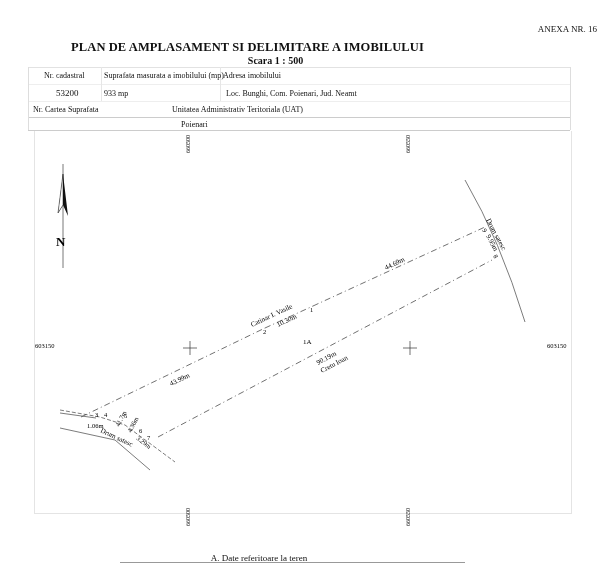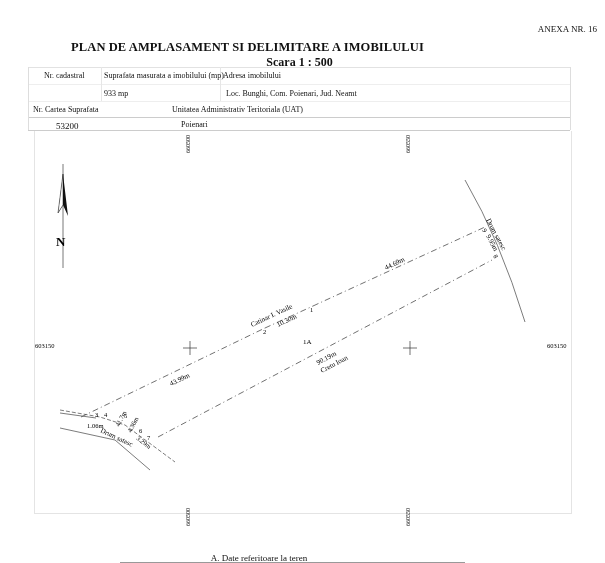--- a/index.html
+++ b/index.html
@@ -2,21 +2,21 @@
 <html><head>
 <meta charset="utf-8">
 <style>
   html, body { margin:0; padding:0; background:#fff; }
   body { width:605px; height:563px; position:relative; overflow:hidden;
          font-family: "Liberation Serif", "DejaVu Serif", serif; color:#111; }
   .anexa { position:absolute; right:8px; top:24px; font-size:9px;margin-left:36px; }
   .title { position:absolute; left:0; width:495px; top:40px; text-align:center;
            font-size:12.5px; font-weight:bold; letter-spacing:0.1px; }
   .scale { position:absolute; left:0; width:551px; top:55px; text-align:center;
-           font-size:12px; font-weight:bold;margin-left:24px; }
+           font-size:10px; font-weight:bold; }
   .row { position:absolute; font-size:8px; }
   .hline { position:absolute; left:28px; width:542px; height:1px; background:#ccc; }
   .vline { position:absolute; width:1px; background:#ddd; }
   .plan { position:absolute; left:34px; top:131px; width:536px; height:382px;
           border-left:1px solid #e4e4e4; border-right:1px solid #e4e4e4; border-bottom:1px solid #e4e4e4; }
   svg text { font-family: "Liberation Serif", "DejaVu Serif", serif; }
   .footer { position:absolute; left:0; width:518px; top:553px; text-align:center; font-size:9px; }
   .footer-line { position:absolute; left:120px; width:345px; top:562px; height:1px; background:#999; }
 </style>
 </head>
@@ -31,21 +31,21 @@
   <div class="hline" style="top:84px;background:#eee;"></div>
   <div class="hline" style="top:101px;background:#eee;"></div>
   <div class="hline" style="top:117px;background:#ccc;"></div>
   <div class="hline" style="top:130px;background:#ccc;"></div>
   <div class="vline" style="left:28px;top:67px;height:63px;"></div>
   <div class="vline" style="left:570px;top:67px;height:63px;"></div>
   <div class="vline" style="left:101px;top:67px;height:34px;background:#e6e6e6;"></div>
   <div class="vline" style="left:220px;top:67px;height:34px;background:#e6e6e6;"></div>
 
   <div class="row" style="left:44px;top:71px;">Nr. cadastral</div>
-  <div class="row" style="left:56px;top:88px;font-size:9px;margin-top:33px;">53200</div>
+  <div class="row" style="left:56px;top:88px;font-size:9px;">53200</div>
   <div class="row" style="left:104px;top:71px;">Suprafata masurata a imobilului (mp)</div>
   <div class="row" style="left:104px;top:89px;">933 mp</div>
   <div class="row" style="left:223px;top:71px;">Adresa imobilului</div>
   <div class="row" style="left:226px;top:89px;">Loc. Bunghi, Com. Poienari, Jud. Neamt</div>
   <div class="row" style="left:33px;top:105px;">Nr. Cartea Suprafata</div>
   <div class="row" style="left:172px;top:105px;">Unitatea Administrativ Teritoriala (UAT)</div>
   <div class="row" style="left:172px;top:120px;margin-left:9px;">Poienari</div>
 </div>
 
 <div class="plan"></div>

